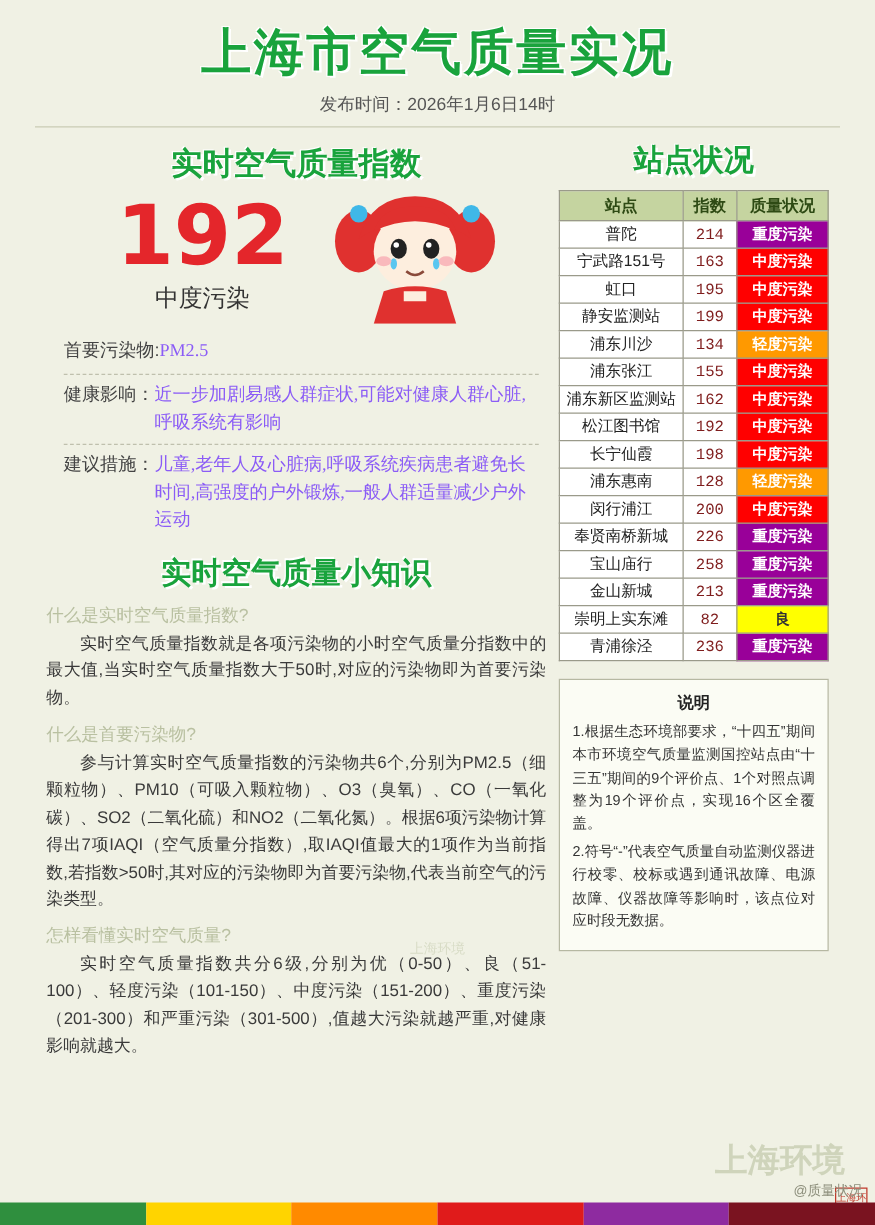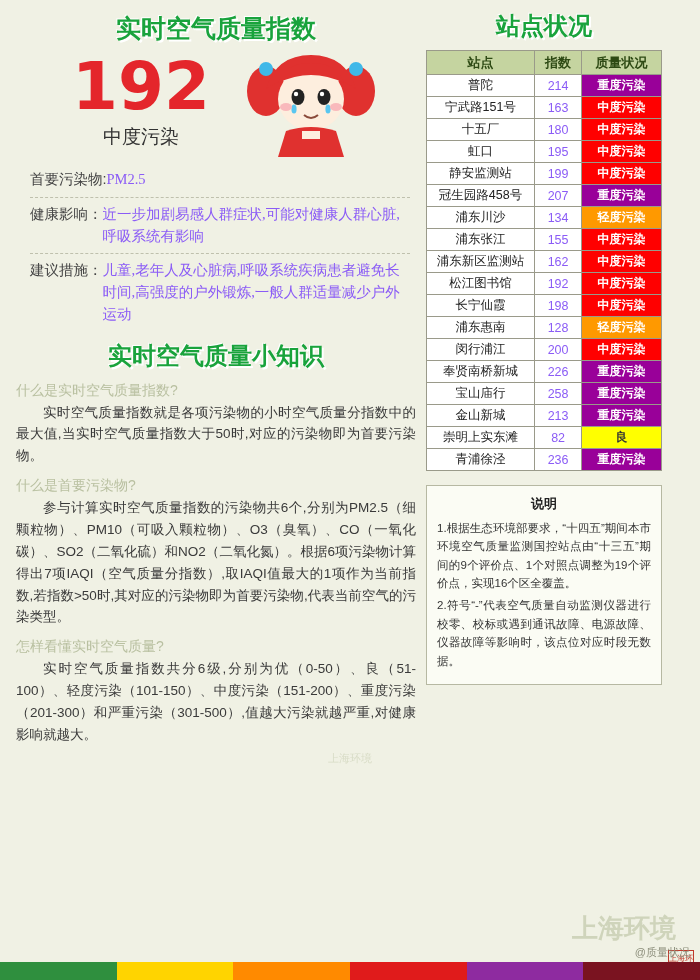--- a/index.html
+++ b/index.html
@@ -34,23 +34,24 @@
   .hrule {
     width:92%; margin:8px auto 0;
     height:1px; background:#c9cbb4;
   }
 
   
   .body {
     display:flex;
     padding: 6px 16px 0 16px;
     gap:10px;
+    justify-content:center;
   }
   .col-left { width:400px; }
-  .col-right { width:236px; }
+  .col-right { width:216px; }
 
   
   .sec-title {
     font-size:25px; font-weight:bold; color:#19a33c;
     text-align:center;
     text-shadow: 2px 2px 0 #ffffff, -1px -1px 0 #ffffff;
     font-family:"DejaVu Sans", sans-serif;
     margin-top:6px;
   }
   .aqi-row {
@@ -109,21 +110,21 @@
     text-align:center;
     height:22px;
     padding:1px 2px;
     white-space:nowrap;
   }
   table.st th {
     background:#c5d4a0; color:#2e4a14; font-weight:bold; font-size:13px;
     height:24px;
   }
   td.name { width:46%; color:#222; }
-  td.idx  { width:20%; color:#8b5cf6; }
+  td.idx  { width:20%; color:#7f1d1d;font-family:Liberation Mono, monospace; }
   td.lvl  { width:34%; font-weight:bold; color:#fff; font-size:12px; }
   td.lvl.good   { background:#ffff00; color:#333; }
   td.lvl.light  { background:#ff9900; color:#fff; }
   td.lvl.mid    { background:#ff0000; color:#fff; }
   td.lvl.heavy  { background:#990099; color:#fff; }
 
   
   .note {
     margin-top:14px;
     border:1px solid #b6b8a2;
@@ -157,20 +158,27 @@
     border:1.5px solid #c0392b; color:#c0392b; font-size:8px;
     display:flex; align-items:center; justify-content:center;
     line-height:1.05; text-align:center; font-family:"DejaVu Serif", serif;
   }
 </style>
 </head>
 <body>
 
 <div class="page">
 
+  <div class="header">
+    <div class="main-title">上海市空气质量实况</div>
+    <div class="pub-time">
+      <span>发布时间：</span><span>2026年1月6日14时</span>
+    </div>
+    <div class="hrule"></div>
+  </div>
 
   <div class="body">
 
     <div class="col-left">
 
       <div class="sec-title">实时空气质量指数</div>
 
       <div class="aqi-row">
         <div class="aqi-num-wrap">
           <div class="aqi-num">192</div>
@@ -260,38 +268,28 @@
               <td class="name">普陀</td>
               <td class="idx">214</td>
               <td class="lvl heavy">重度污染</td>
             </tr>
           <tr>
               <td class="name">宁武路151号</td>
               <td class="idx">163</td>
               <td class="lvl mid">中度污染</td>
             </tr>
           <tr>
-              <td class="name">十五厂</td>
-              <td class="idx">180</td>
-              <td class="lvl mid">中度污染</td>
-            </tr>
-          <tr>
               <td class="name">虹口</td>
               <td class="idx">195</td>
               <td class="lvl mid">中度污染</td>
             </tr>
           <tr>
               <td class="name">静安监测站</td>
               <td class="idx">199</td>
               <td class="lvl mid">中度污染</td>
-            </tr>
-          <tr>
-              <td class="name">冠生园路458号</td>
-              <td class="idx">207</td>
-              <td class="lvl heavy">重度污染</td>
             </tr>
           <tr>
               <td class="name">浦东川沙</td>
               <td class="idx">134</td>
               <td class="lvl light">轻度污染</td>
             </tr>
           <tr>
               <td class="name">浦东张江</td>
               <td class="idx">155</td>
               <td class="lvl mid">中度污染</td>

